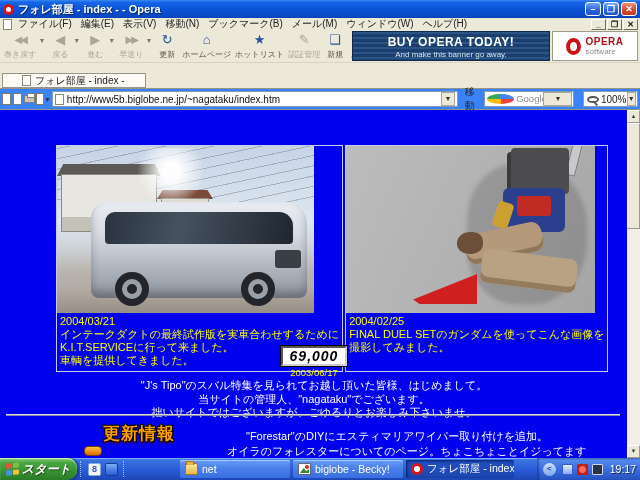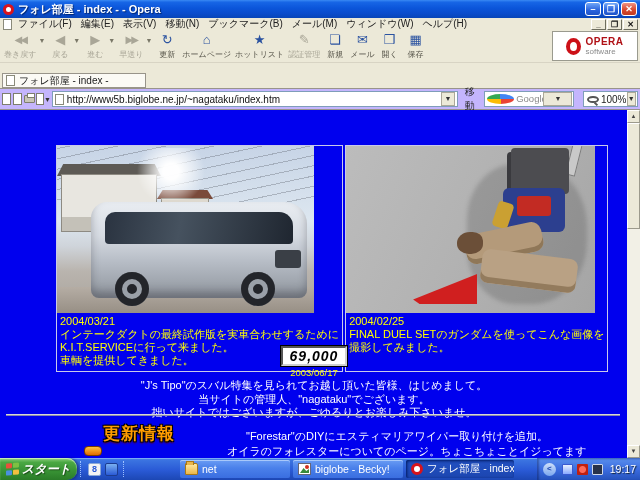--- a/index.html
+++ b/index.html
@@ -52,25 +52,25 @@
   .ologo-o::after{content:"";position:absolute;left:-8px;top:7px;width:22px;height:7px;
     background:#9b9b9b;border-radius:50%;transform:rotate(-18deg);z-index:-1;}
   .ologo-txt{margin-left:4px;line-height:1;}
   .ologo-txt .t1{font-size:10px;font-weight:bold;color:#b01116;letter-spacing:.5px;}
   .ologo-txt .t2{font-size:8px;color:#8b8b8b;margin-top:1px;}
 
   
   .tabbar{position:absolute;left:0;top:72px;width:640px;height:17px;background:#ece9d8;
     border-bottom:1px solid #98948a;}
   .tab{position:absolute;left:2px;top:1px;width:144px;height:15px;background:#fbfaf5;
-    border:1px solid #98948a;display:flex;align-items:center;padding:0 3px;font-size:10px;color:#222;}
+    border:1px solid #98948a;display:flex;align-items:center;padding:0 19px;font-size:10px;color:#222;}
   .tab .mini-doc{margin-right:4px;}
 
   
-  .addressbar{position:absolute;left:0;top:89px;width:640px;height:21px;background:#c4b5fd;
+  .addressbar{position:absolute;left:0;top:89px;width:640px;height:21px;background:#3b82f6;
     border-bottom:1px solid #98948a;display:flex;align-items:center;padding:0 2px;}
   .abtn{width:15px;height:16px;margin-right:1px;display:flex;align-items:center;justify-content:center;}
   .a-doc{width:9px;height:12px;background:#fff;border:1px solid #7d7d6e;}
   .a-printer{width:11px;height:8px;background:#c9c6b8;border:1px solid #7d7d6e;border-radius:1px;position:relative;}
   .a-printer::before{content:"";position:absolute;left:2px;top:-3px;width:6px;height:3px;background:#fff;border:1px solid #7d7d6e;}
   .urlfield{height:16px;flex:0 0 406px;background:#fff;border:1px solid #7f9db9;display:flex;align-items:center;
     font-size:10px;color:#111;padding:0 2px;}
   .urlfield .mini-doc{margin-right:3px;}
   .urlfield .urltext{flex:1;white-space:nowrap;overflow:hidden;}
   .fld-dd{width:14px;height:14px;background:#ece9d8;border:1px solid #aca899;font-size:7px;
@@ -278,20 +278,24 @@
       </div>
       <div class="tbtn">
         <span class="glyph">❒</span>
         <span class="lbl">開く</span>
       </div>
       <div class="tbtn">
         <span class="glyph">▦</span>
         <span class="lbl">保存</span>
       </div>
     </div>
+    <div class="banner">
+      <div class="b1">BUY OPERA TODAY!</div>
+      <div class="b2">And make this banner go away.</div>
+    </div>
     <div class="operalogo">
       <span class="ologo-o"></span>
       <span class="ologo-txt">
         <div class="t1">OPERA</div>
         <div class="t2">software</div>
       </span>
     </div>
   </div>
 
   <div class="tabbar">

